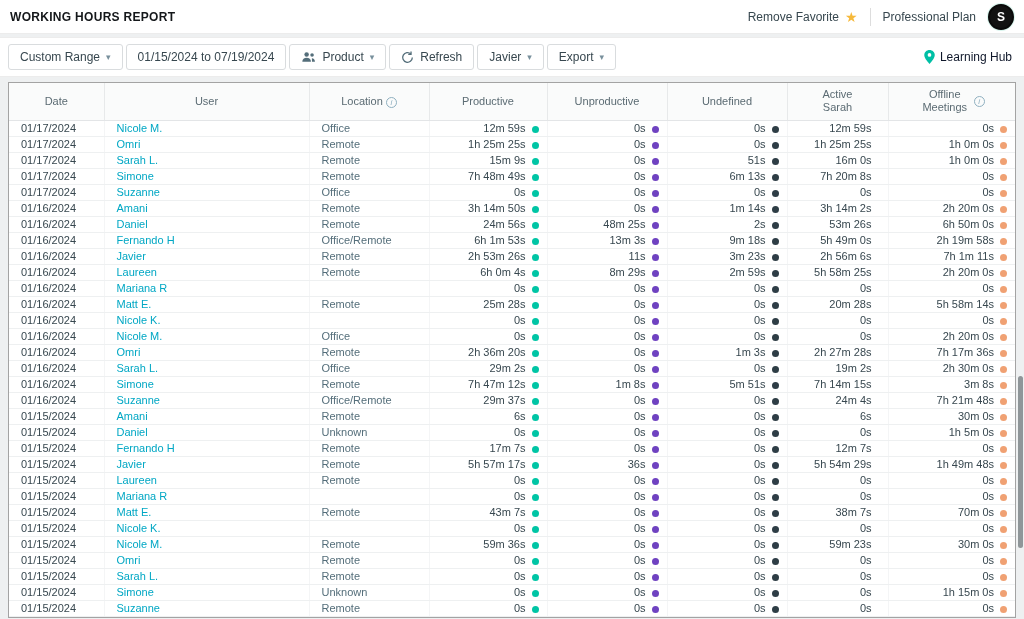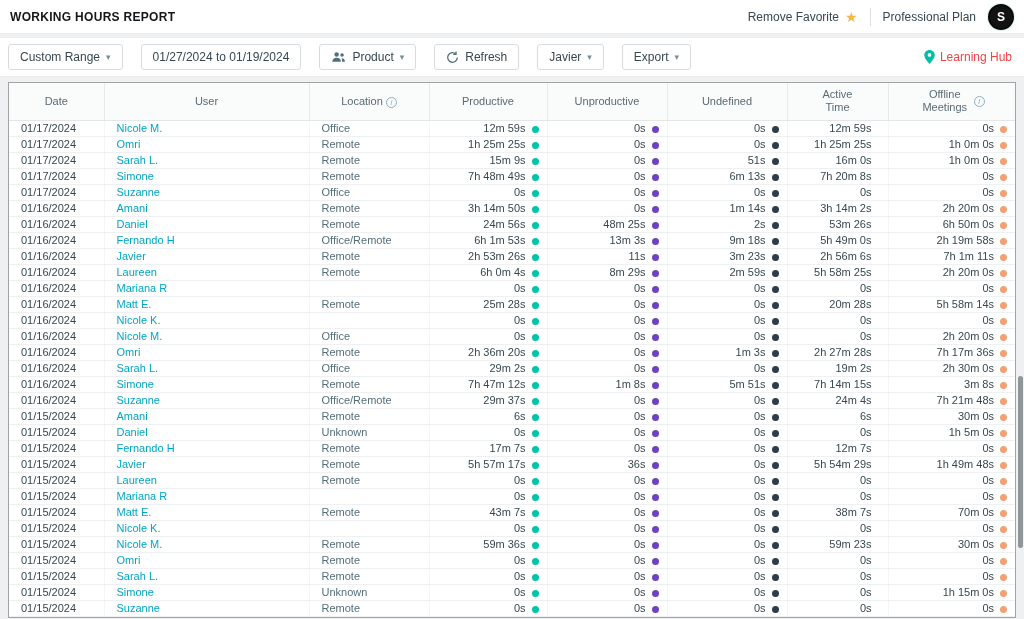--- a/index.html
+++ b/index.html
@@ -28,30 +28,30 @@
     font-family:inherit;cursor:pointer;font-weight:bold;
   }
   .avatar{
     width:26px;height:26px;border-radius:50%;background:#121212;color:#fff;
     display:flex;align-items:center;justify-content:center;font-size:12px;font-weight:bold;
     border:2px solid #0a0a0a;box-shadow:0 0 0 1px #d9f5ee;cursor:pointer;
   }
   
   .toolbar{
     background:#fff;margin-top:3px;border-top:1px solid #ececec;border-bottom:1px solid #ececec;
-    padding:6px 8px;display:flex;align-items:center;gap:18px;height:40px;
+    padding:6px 8px;display:flex;align-items:center;gap:3px;height:40px;
   }
   .tb-btn{
     display:inline-flex;align-items:center;gap:6px;height:26px;padding:0 11px;
     background:#fff;border:1px solid #d9dcde;border-radius:3px;font-size:12px;color:#37474f;
     font-family:inherit;cursor:pointer;white-space:nowrap;
   }
   .chev{font-size:9px;color:#78909c;line-height:1;}
   .tb-ic{display:inline-flex;align-items:center;color:#546e7a;}
-  .lh{margin-left:auto;display:inline-flex;align-items:center;gap:5px;font-size:12px;color:#ef4444;cursor:pointer;padding-right:4px;}
+  .lh{margin-left:auto;display:inline-flex;align-items:center;gap:5px;font-size:12px;color:#0f172a;cursor:pointer;padding-right:4px;}
   .lh-icon{display:inline-flex;color:var(--pin);}
   
   .table-wrap{margin:5px 8px 0;background:#fff;border:1px solid #a3a3a3;}
   table{border-collapse:collapse;table-layout:fixed;width:100%;}
   thead th{
     height:37px;background:#fafbfb;font-size:11px;font-weight:normal;color:#5b6b73;
     text-align:center;vertical-align:middle;border-bottom:1px solid #e3e5e7;
     border-left:1px solid #e7e9ea;padding:0 4px;cursor:pointer;
   }
   thead th:first-child{border-left:none;}
@@ -95,21 +95,21 @@
       </div>
     </div>
   </header>
 
   <div class="toolbar">
     <button class="tb-btn">
       <span>Custom Range</span>
       <span class="chev">▾</span>
     </button>
     <button class="tb-btn">
-      <span>01/27/2024 to 01/19/2024</span>
+      <span>01/15/2024 to 07/19/2024</span>
     </button>
     <button class="tb-btn">
       <span class="tb-ic">
         <svg width="15" height="12" viewBox="0 0 16 12">
             <circle cx="6" cy="3.4" r="2.4" fill="currentColor"></circle>
             <path d="M1.4 11c0-2.6 2-4.1 4.6-4.1S10.6 8.4 10.6 11z" fill="currentColor"></path>
             <circle cx="11.8" cy="3.8" r="1.9" fill="currentColor"></circle>
             <path d="M11.6 7.2c2 .2 3.3 1.6 3.3 3.8h-3.2" fill="currentColor"></path>
           </svg>
       </span>
@@ -157,21 +157,21 @@
           <col>
       </colgroup>
       <thead>
         <tr>
           <th><span>Date</span></th>
           <th><span>User</span></th>
           <th><span>Location</span><span class="info">i</span></th>
           <th><span>Productive</span></th>
           <th><span>Unproductive</span></th>
           <th><span>Undefined</span></th>
-          <th><span class="lbl-narrow">Active Time</span></th>
+          <th><span class="lbl-narrow">Active Sarah</span></th>
           <th><span class="lbl-narrow">Offline Meetings</span><span class="info">i</span></th>
         </tr>
       </thead>
       <tbody>
           <tr>
             <td class="c-date"><span>01/17/2024</span></td>
             <td class="c-user"><span class="link">Nicole M.</span></td>
             <td class="c-loc"><span>Office</span></td>
             <td class="c-num"><span>12m 59s</span><span class="dot" style="background: rgb(0, 197, 165);"></span></td>
             <td class="c-num"><span>0s</span><span class="dot" style="background: rgb(111, 66, 193);"></span></td>

